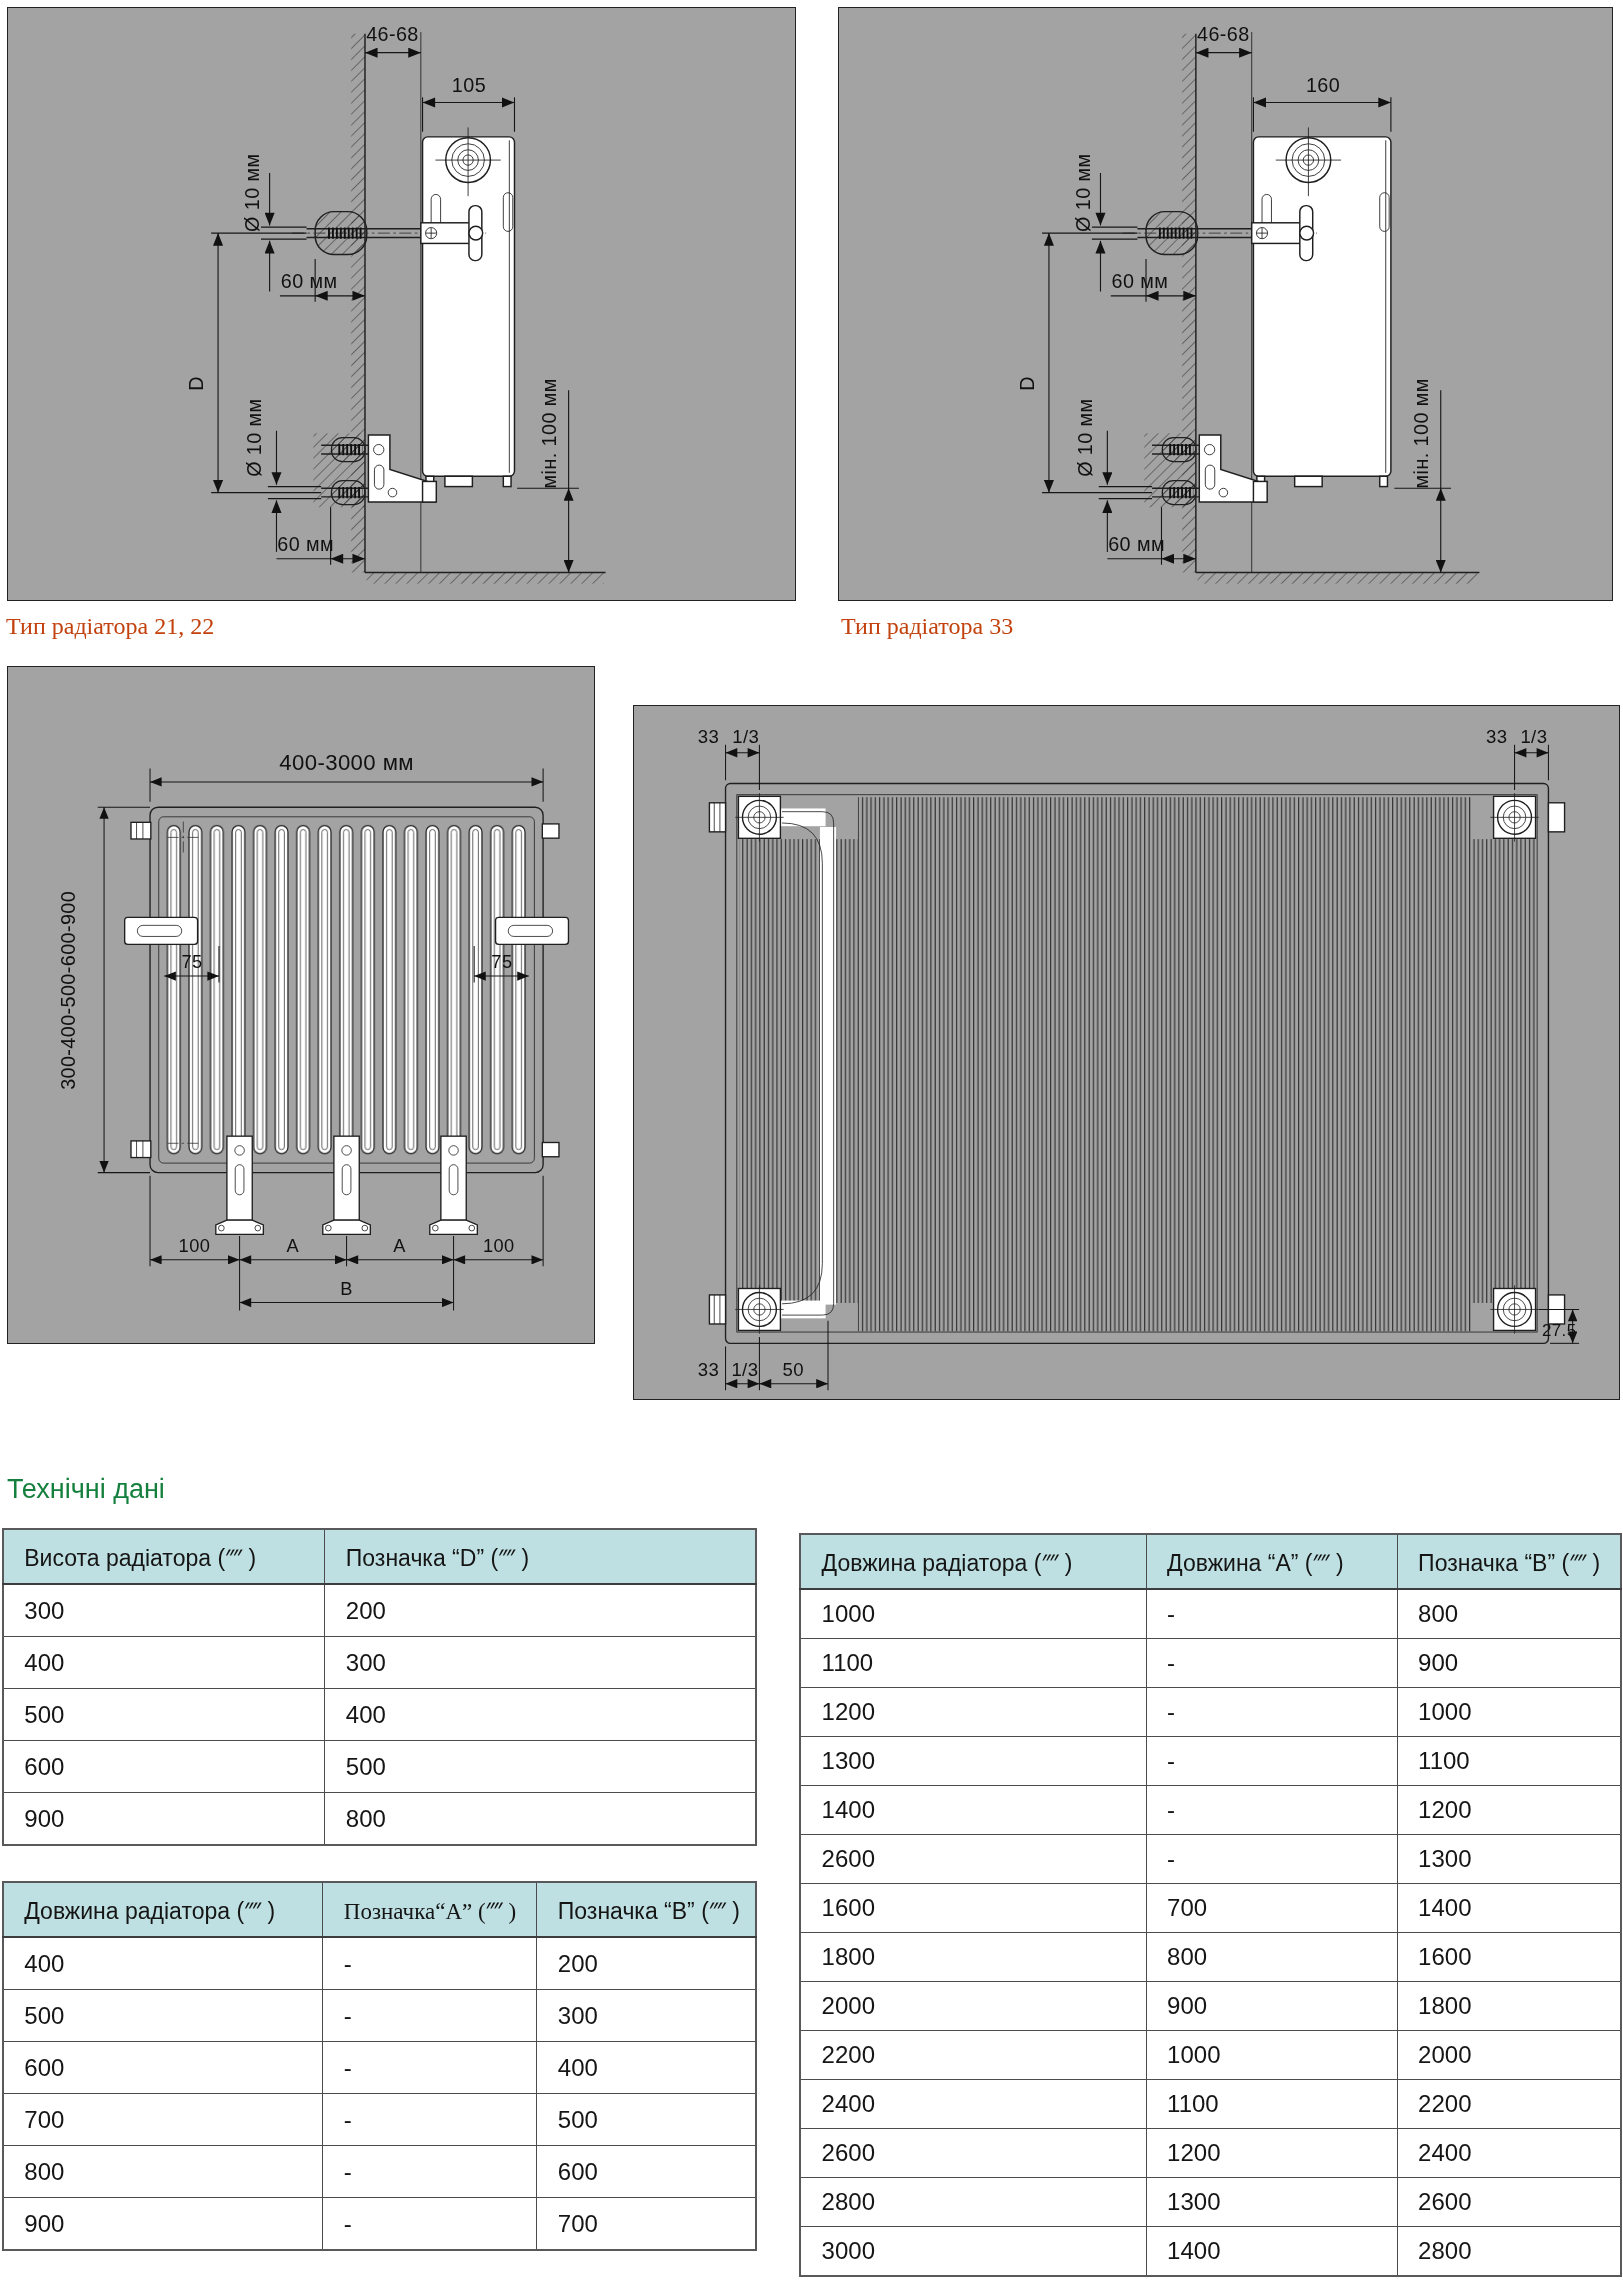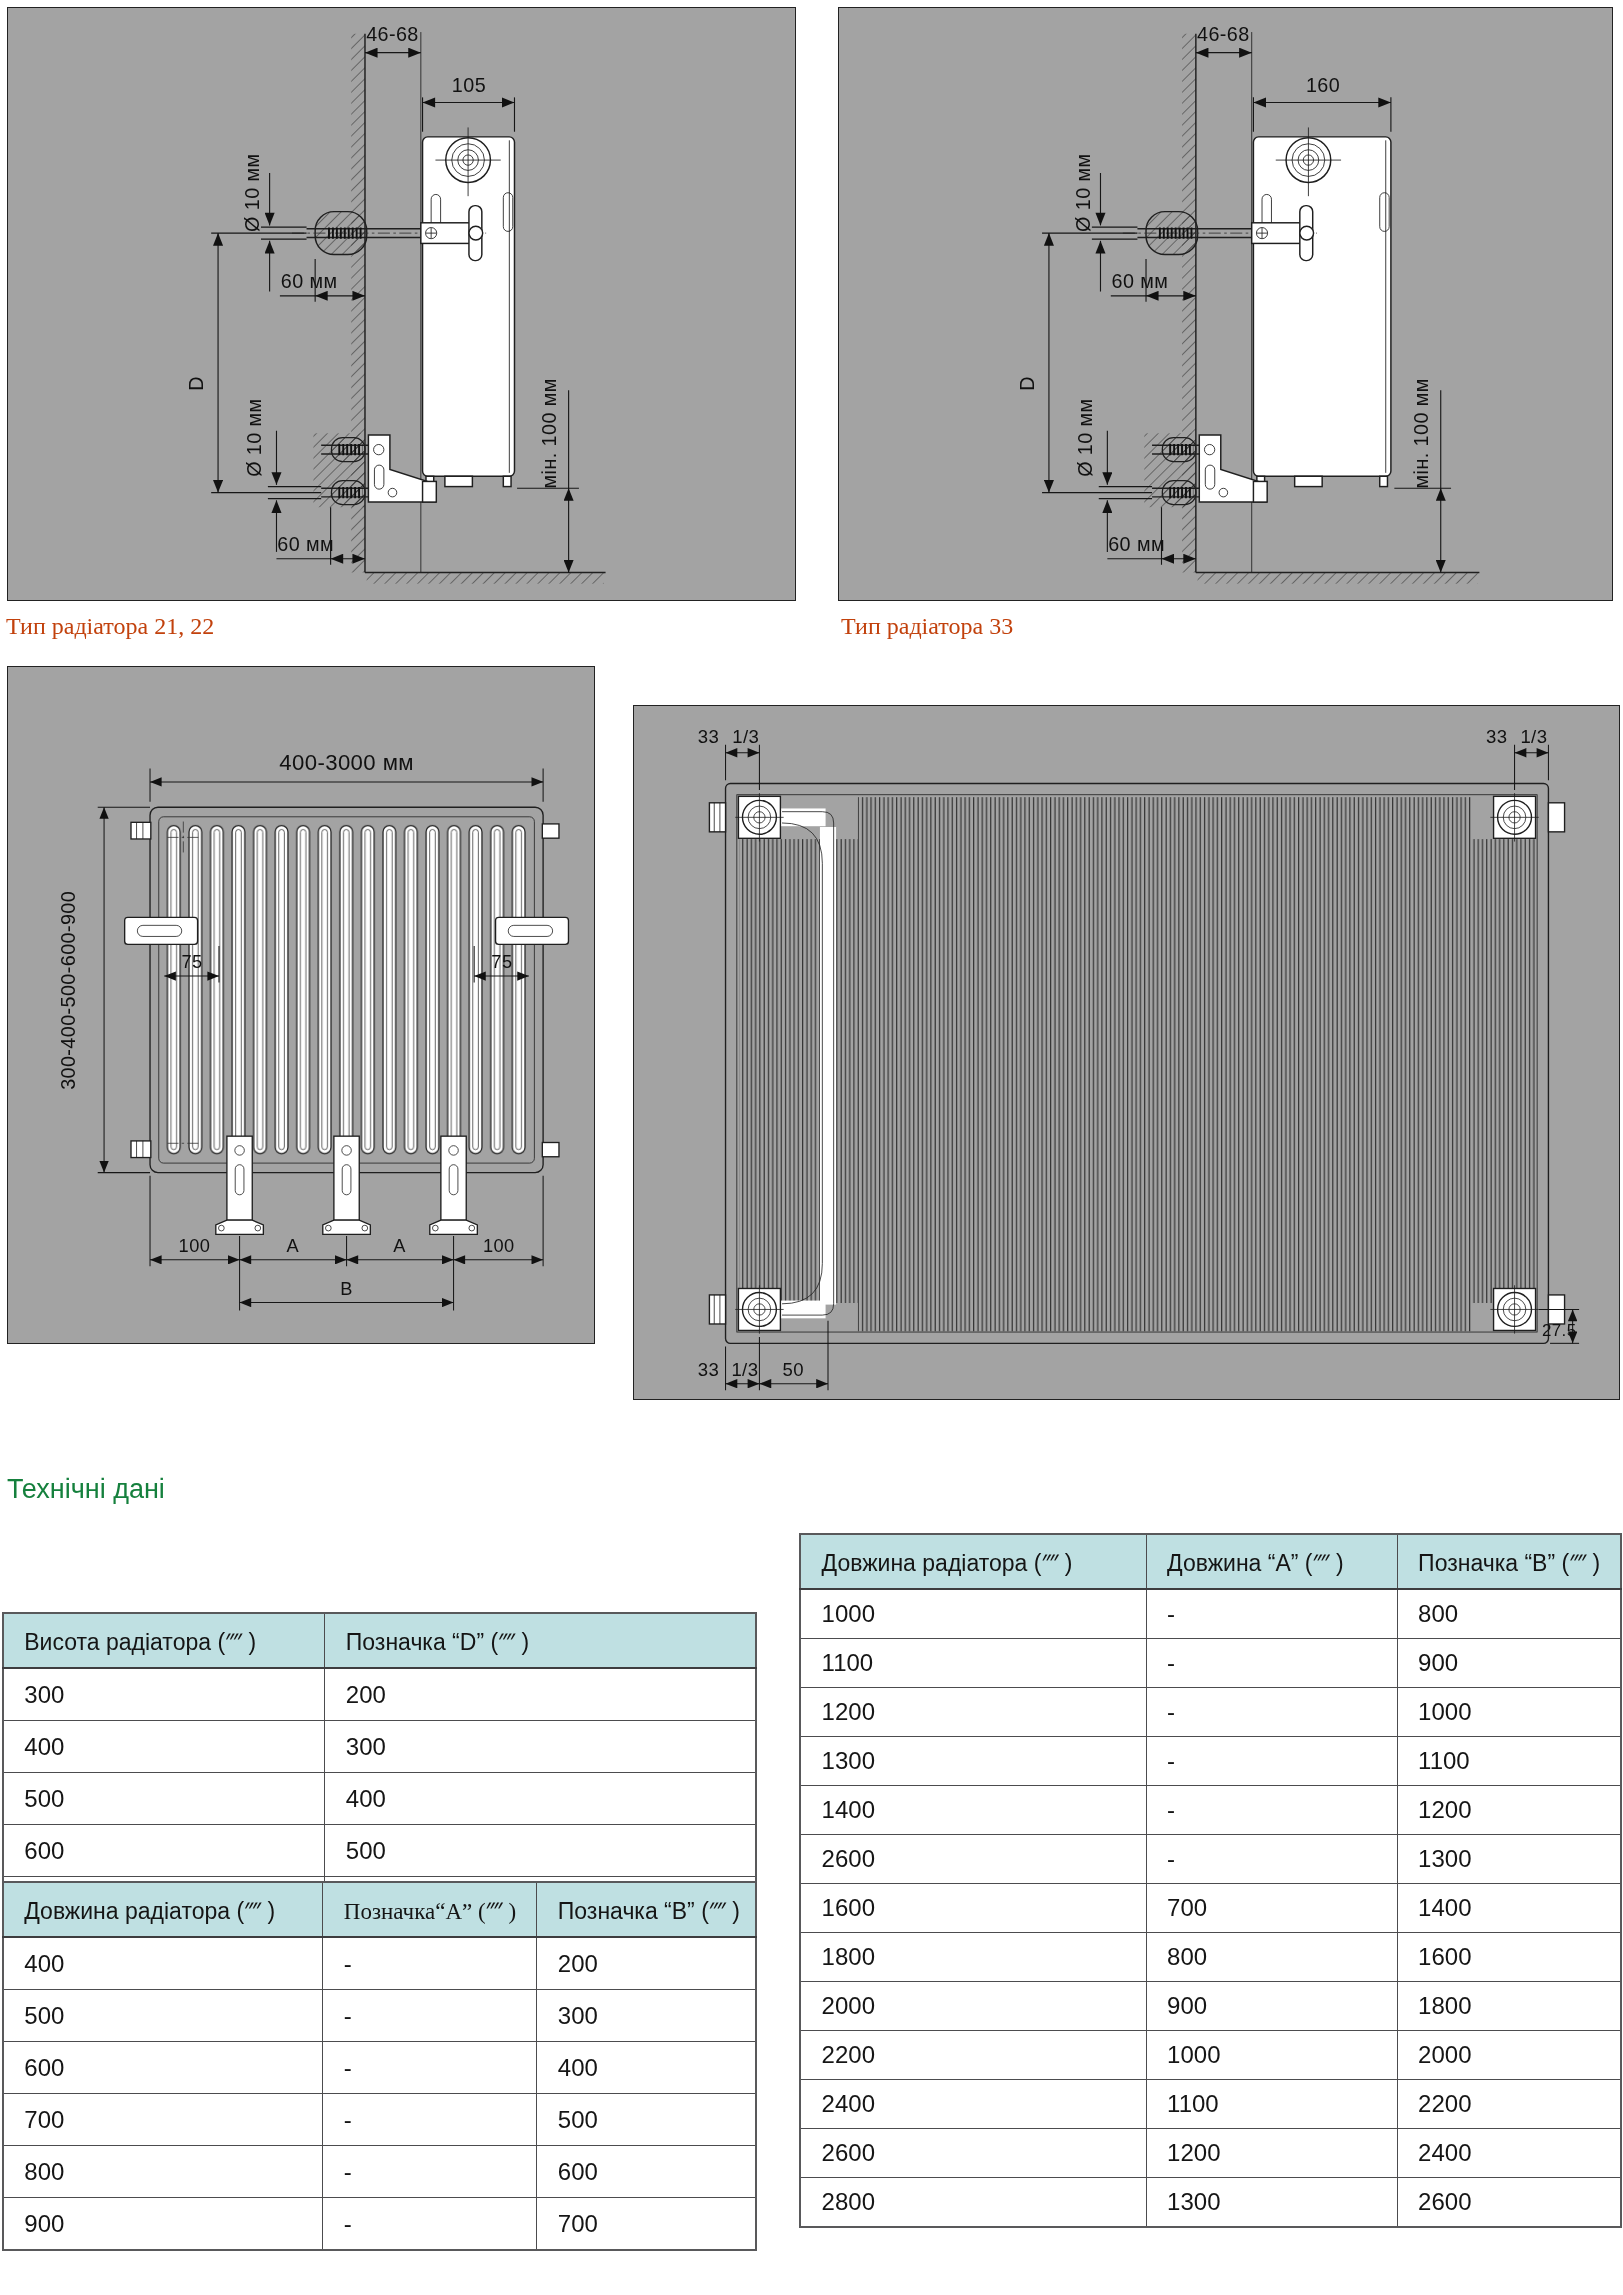--- a/index.html
+++ b/index.html
@@ -408,21 +408,21 @@
         <line class="dim" x1="1084" y1="748" x2="1134" y2="748"></line>
         <line class="dim" x1="1098" y1="790" x2="1134" y2="790"></line>
         <line class="dim" x1="1126" y1="748" x2="1126" y2="790" marker-start="url(#m4)" marker-end="url(#m4)"></line>
         <text class="dt" x="1088" y="781" text-anchor="start" style="font-size:21px">27.5</text>
       </g>
     </svg>
   </div>
 
   <div class="sect-title" style="left:6.9px;top:1474px;">Технічні дані</div>
 
-  <table class="dtable t-std" style="left:1.7px;top:1612px;width:753px;">
+  <table class="dtable t-std" style="left:1.7px;top:1528px;width:753px;">
     <colgroup>
         <col style="width:322px">
         <col style="width:431px">
       </colgroup>
     <thead>
       <tr>
         <th>Висота радіатора (⁗ )</th>
         <th>Позначка “D” (⁗ )</th>
       </tr>
     </thead>
@@ -569,17 +569,22 @@
         <tr>
           <td>2600</td>
           <td>1200</td>
           <td>2400</td>
         </tr>
         <tr>
           <td>2800</td>
           <td>1300</td>
           <td>2600</td>
         </tr>
+        <tr>
+          <td>3000</td>
+          <td>1400</td>
+          <td>2800</td>
+        </tr>
       </tbody>
   </table>
 
 </div>
 
 
 </body></html>

